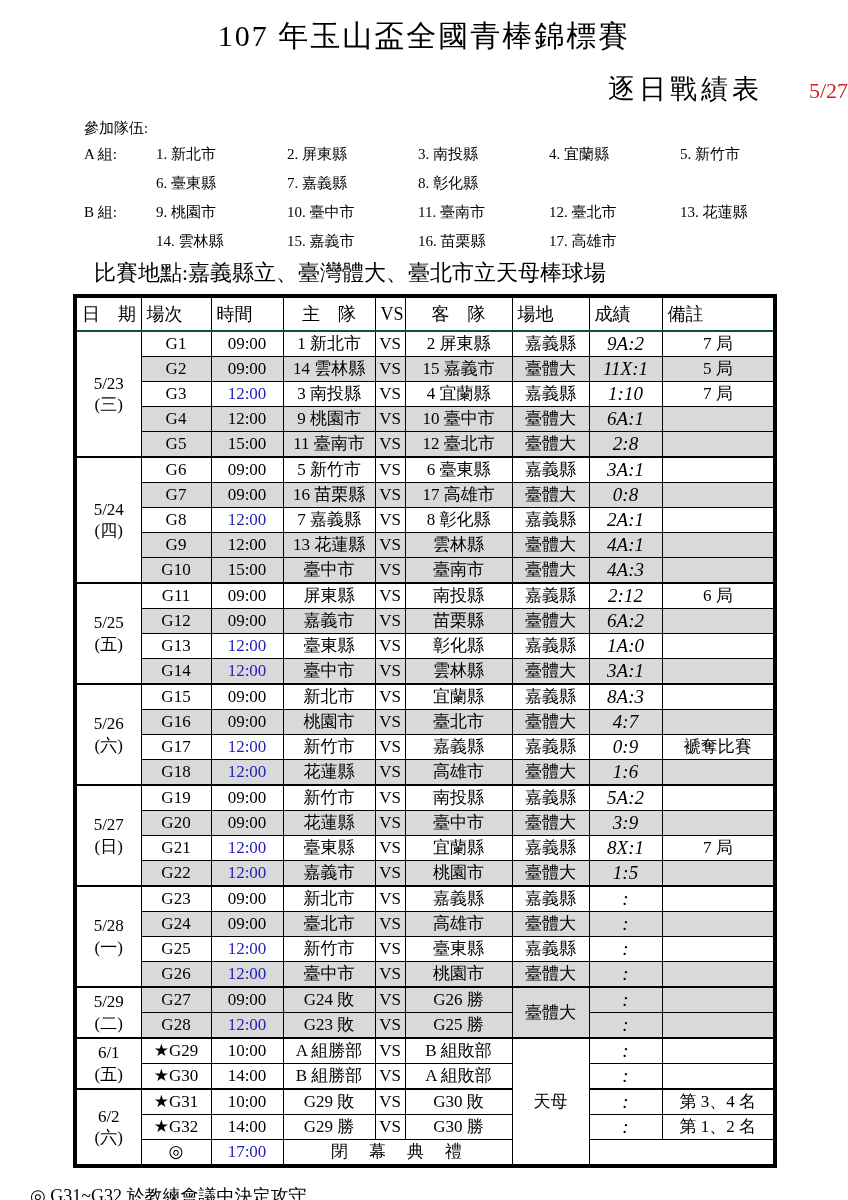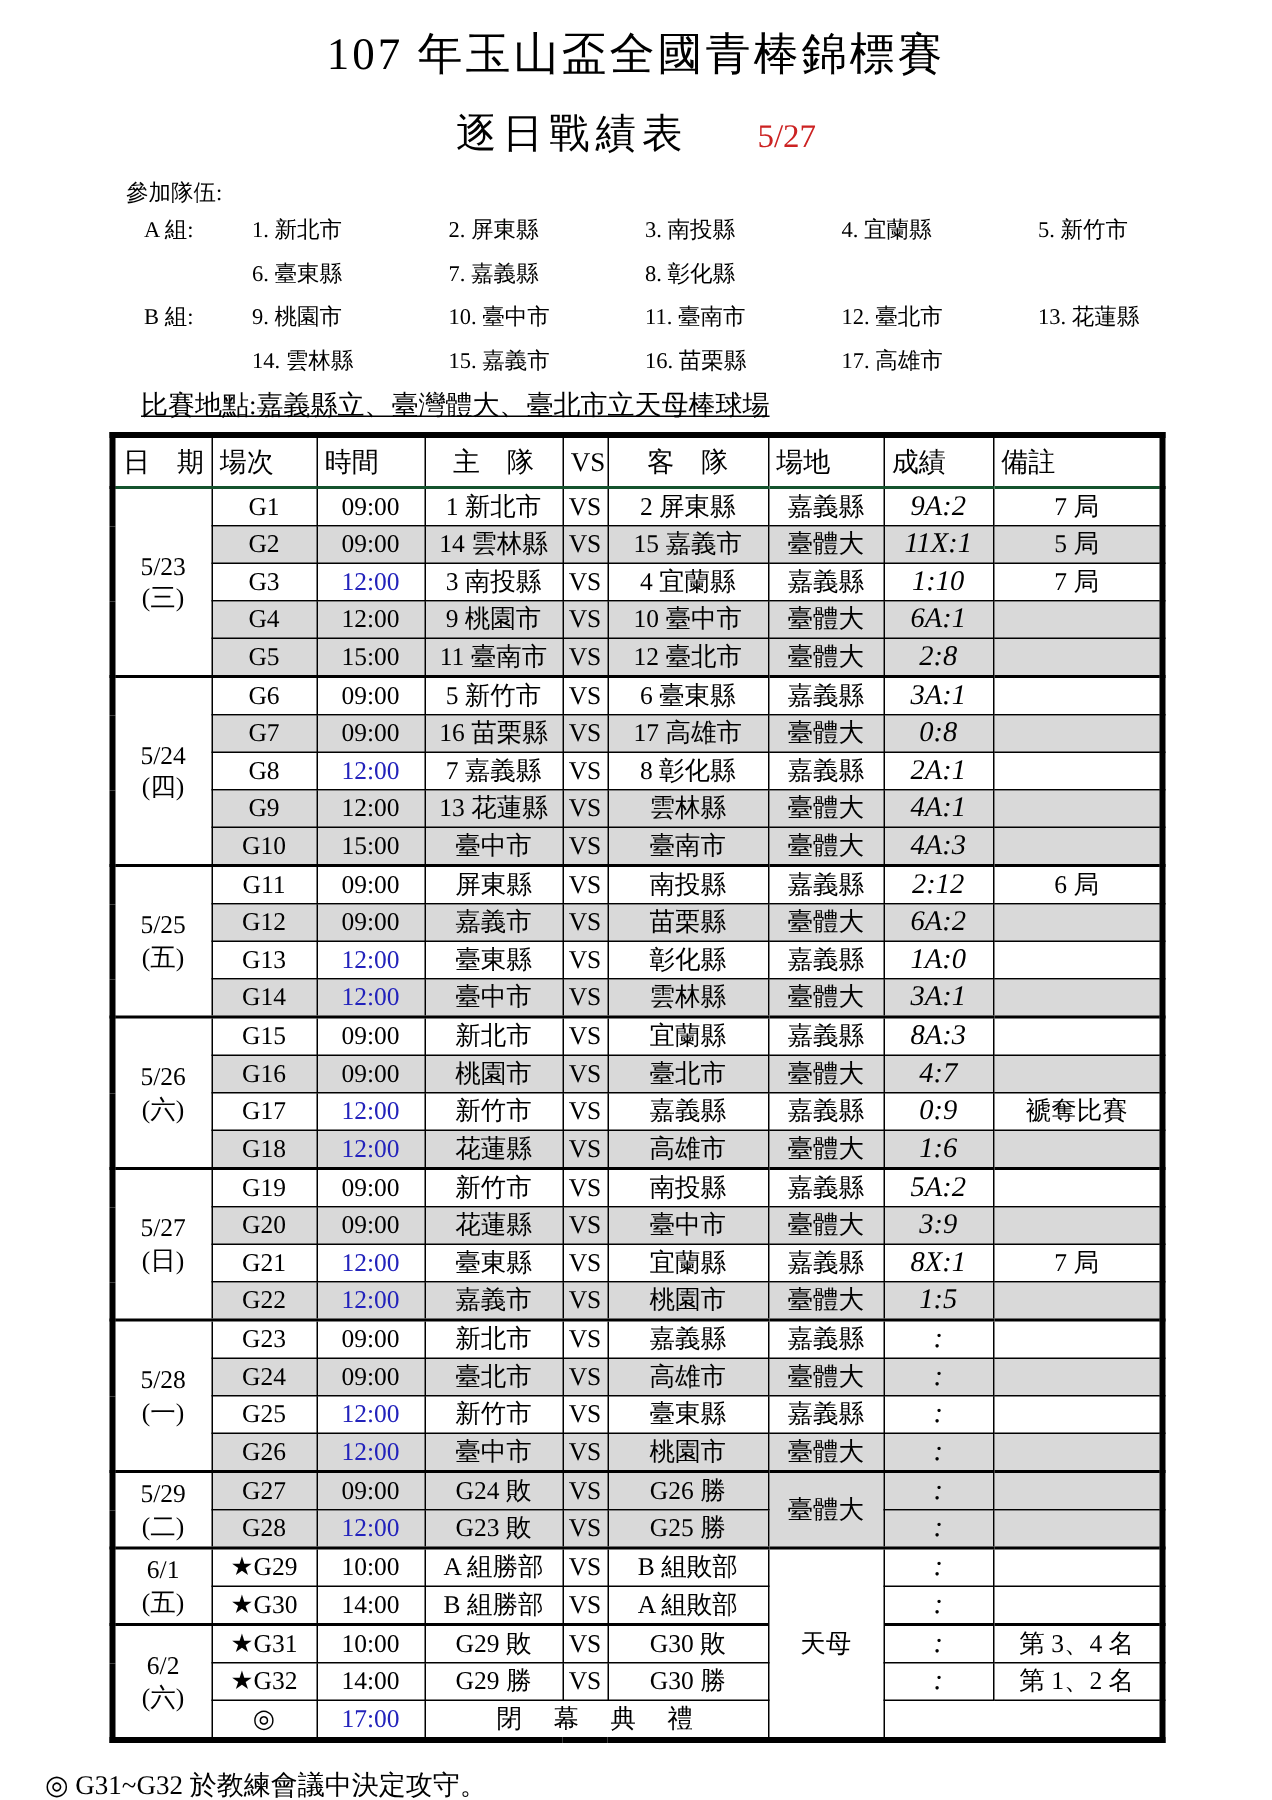--- a/index.html
+++ b/index.html
@@ -5,31 +5,31 @@
   html,body{margin:0;padding:0;}
   body{
     width:848px;height:1200px;background:#ffffff;color:#000;
     font-family:"Liberation Serif","DejaVu Serif",serif;
     position:relative;overflow:hidden;
   }
   .page-title{
     text-align:center;margin-top:16px;font-size:30px;letter-spacing:2px;font-weight:500;font-family:Liberation Serif, serif;
   }
   .subtitle-row{
-    text-align:center;margin-top:14px;font-size:27px;letter-spacing:4px;font-weight:500;
+    text-align:right;margin-top:14px;font-size:27px;letter-spacing:4px;font-weight:500;
   }
   .subtitle-date{
     color:var(--red,#cc2222);font-size:22px;letter-spacing:0;margin-left:46px;font-weight:400;
   }
   .teams-block{margin:12px 0 0 84px;font-size:15px;}
   .teams-heading{margin-bottom:2px;}
   .team-line{display:flex;line-height:29px;}
-  .group-label{width:72px;flex:0 0 72px;margin-left:12px;}
+  .group-label{width:72px;flex:0 0 72px;}
   .team-item{width:131px;flex:0 0 131px;font-family:Liberation Serif, serif;}
-  .venue-line{margin:2px 0 0 94px;font-size:18px;text-decoration:underline;}
+  .venue-line{margin:2px 0 0 94px;font-size:22px;}
   table.schedule{
     border-collapse:collapse;margin:6px 0 0 73px;width:702px;table-layout:fixed;
     border:4px solid #000;
   }
   th,td{
     border:1px solid #000;text-align:center;padding:0;font-size:17px;
     overflow:hidden;white-space:nowrap;
   }
   thead th{
     height:32px;font-weight:normal;font-size:18px;border-bottom:2px solid #14532d;

